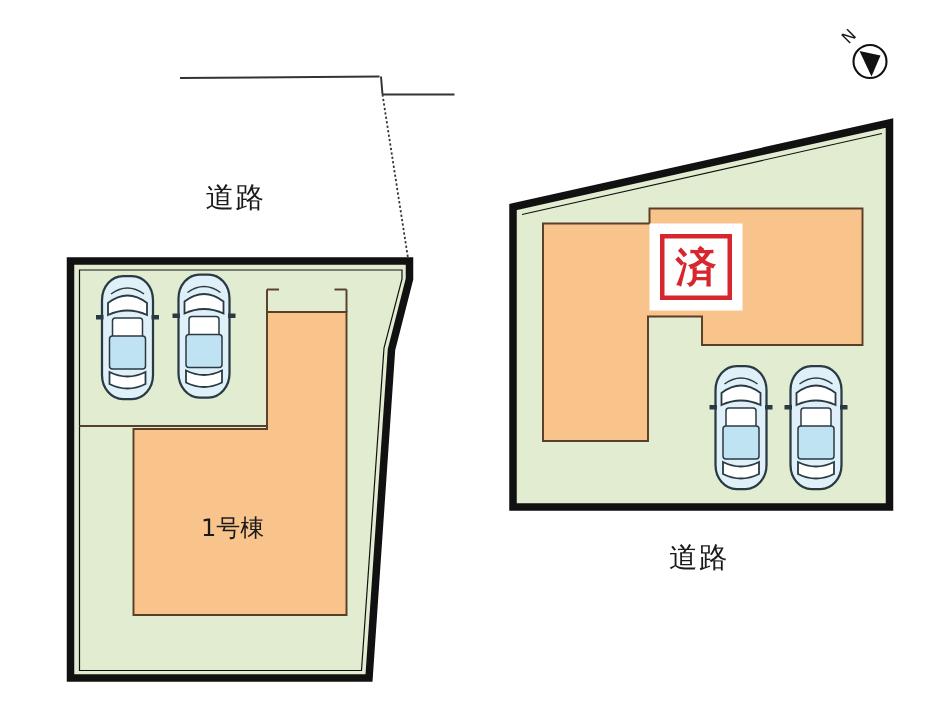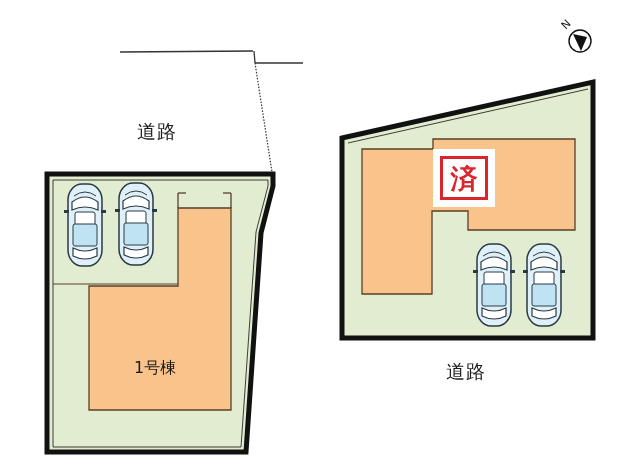--- a/index.html
+++ b/index.html
@@ -64,17 +64,17 @@
     <path d="M573 34 L587 37 L581 51 Z" fill="#111"></path>
   </g>
 </svg>
 
 <div class="lbl" style="left:562px; top:18px; font-size:11px; transform:rotate(-45deg);">N</div>
 
 <div class="lbl road-label" style="left:137px; top:119px;">道路</div>
 
 <div class="lbl road-label" style="left:446px; top:359px;">道路</div>
 
-<div class="lbl house-label" style="left:134px; top:342px;margin-top:16px;">1号棟</div>
+<div class="lbl house-label" style="left:134px; top:342px;">1号棟</div>
 
 <div class="sold-badge">
   <div class="inner">済</div>
 </div>
 
 </body></html>

